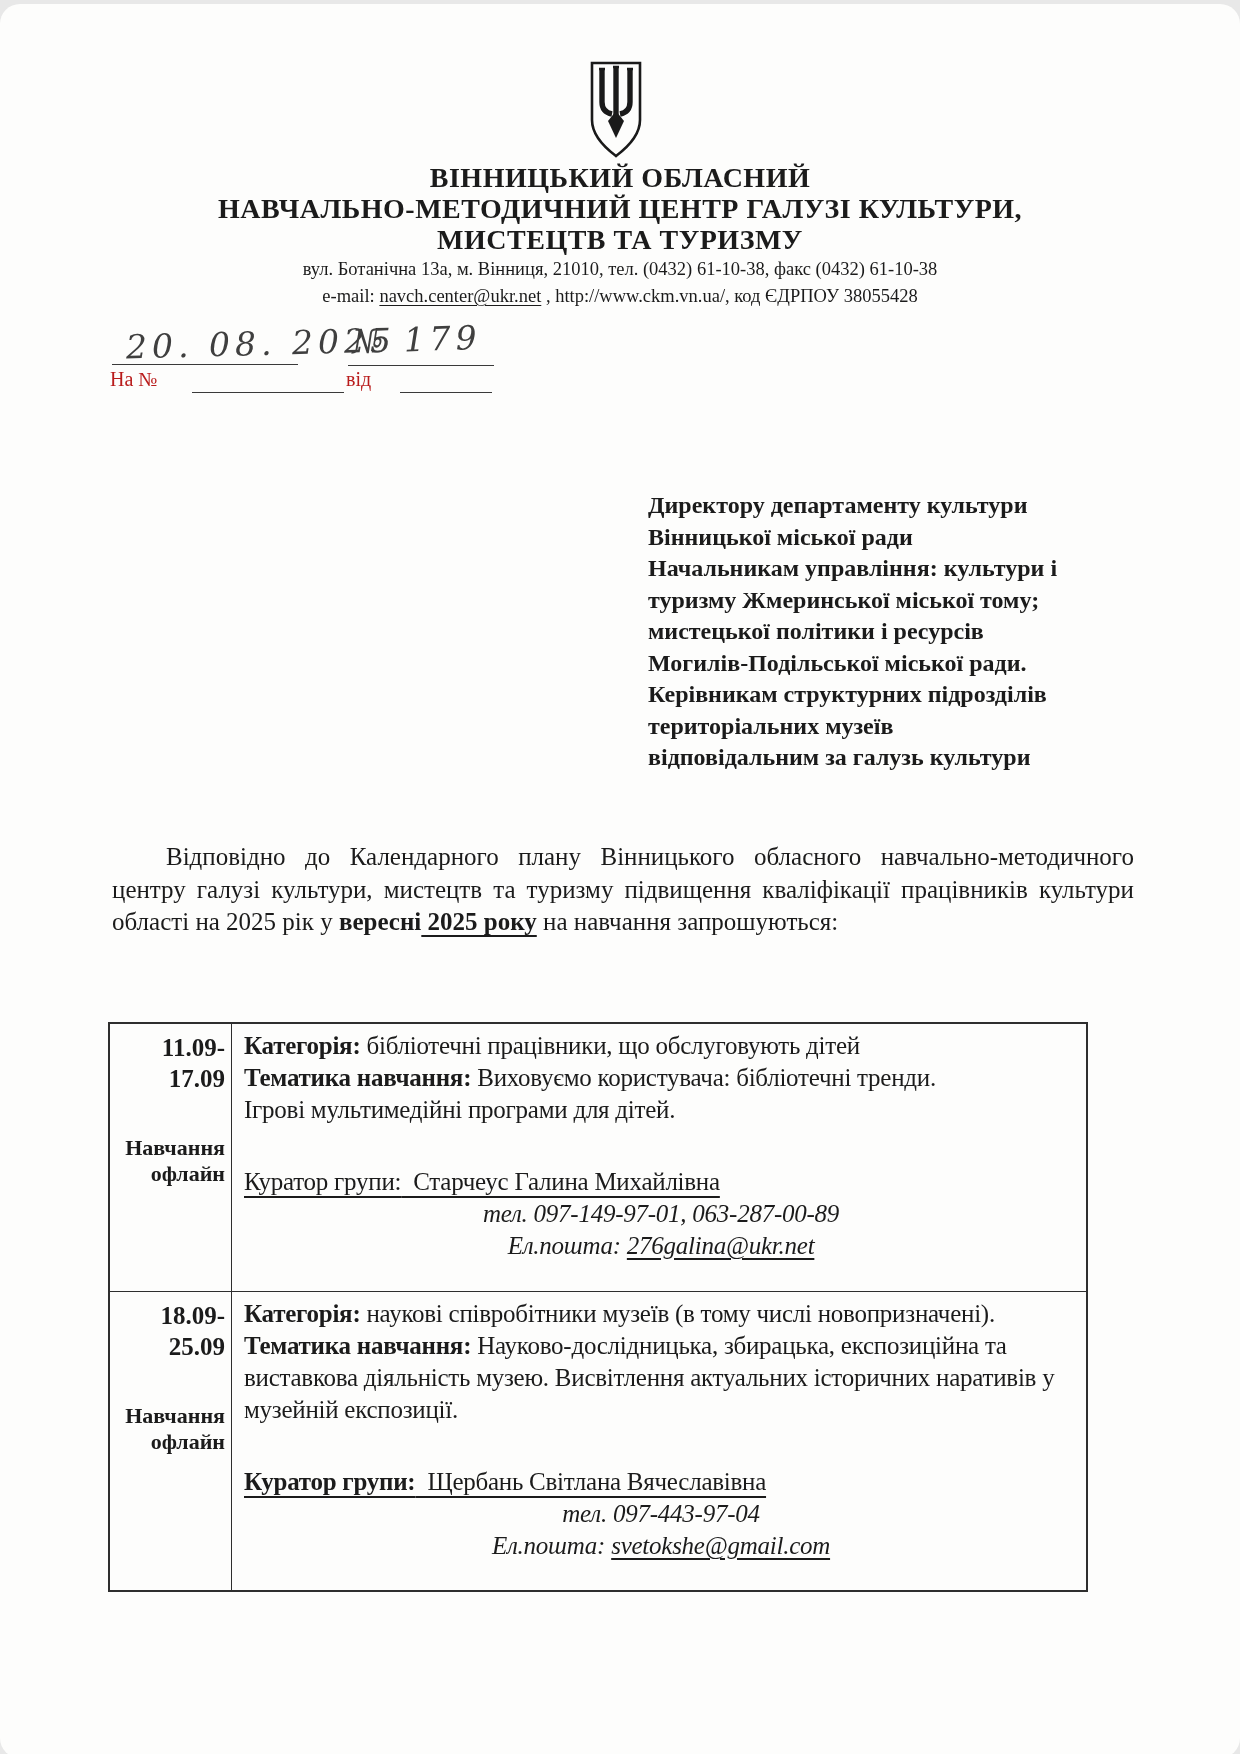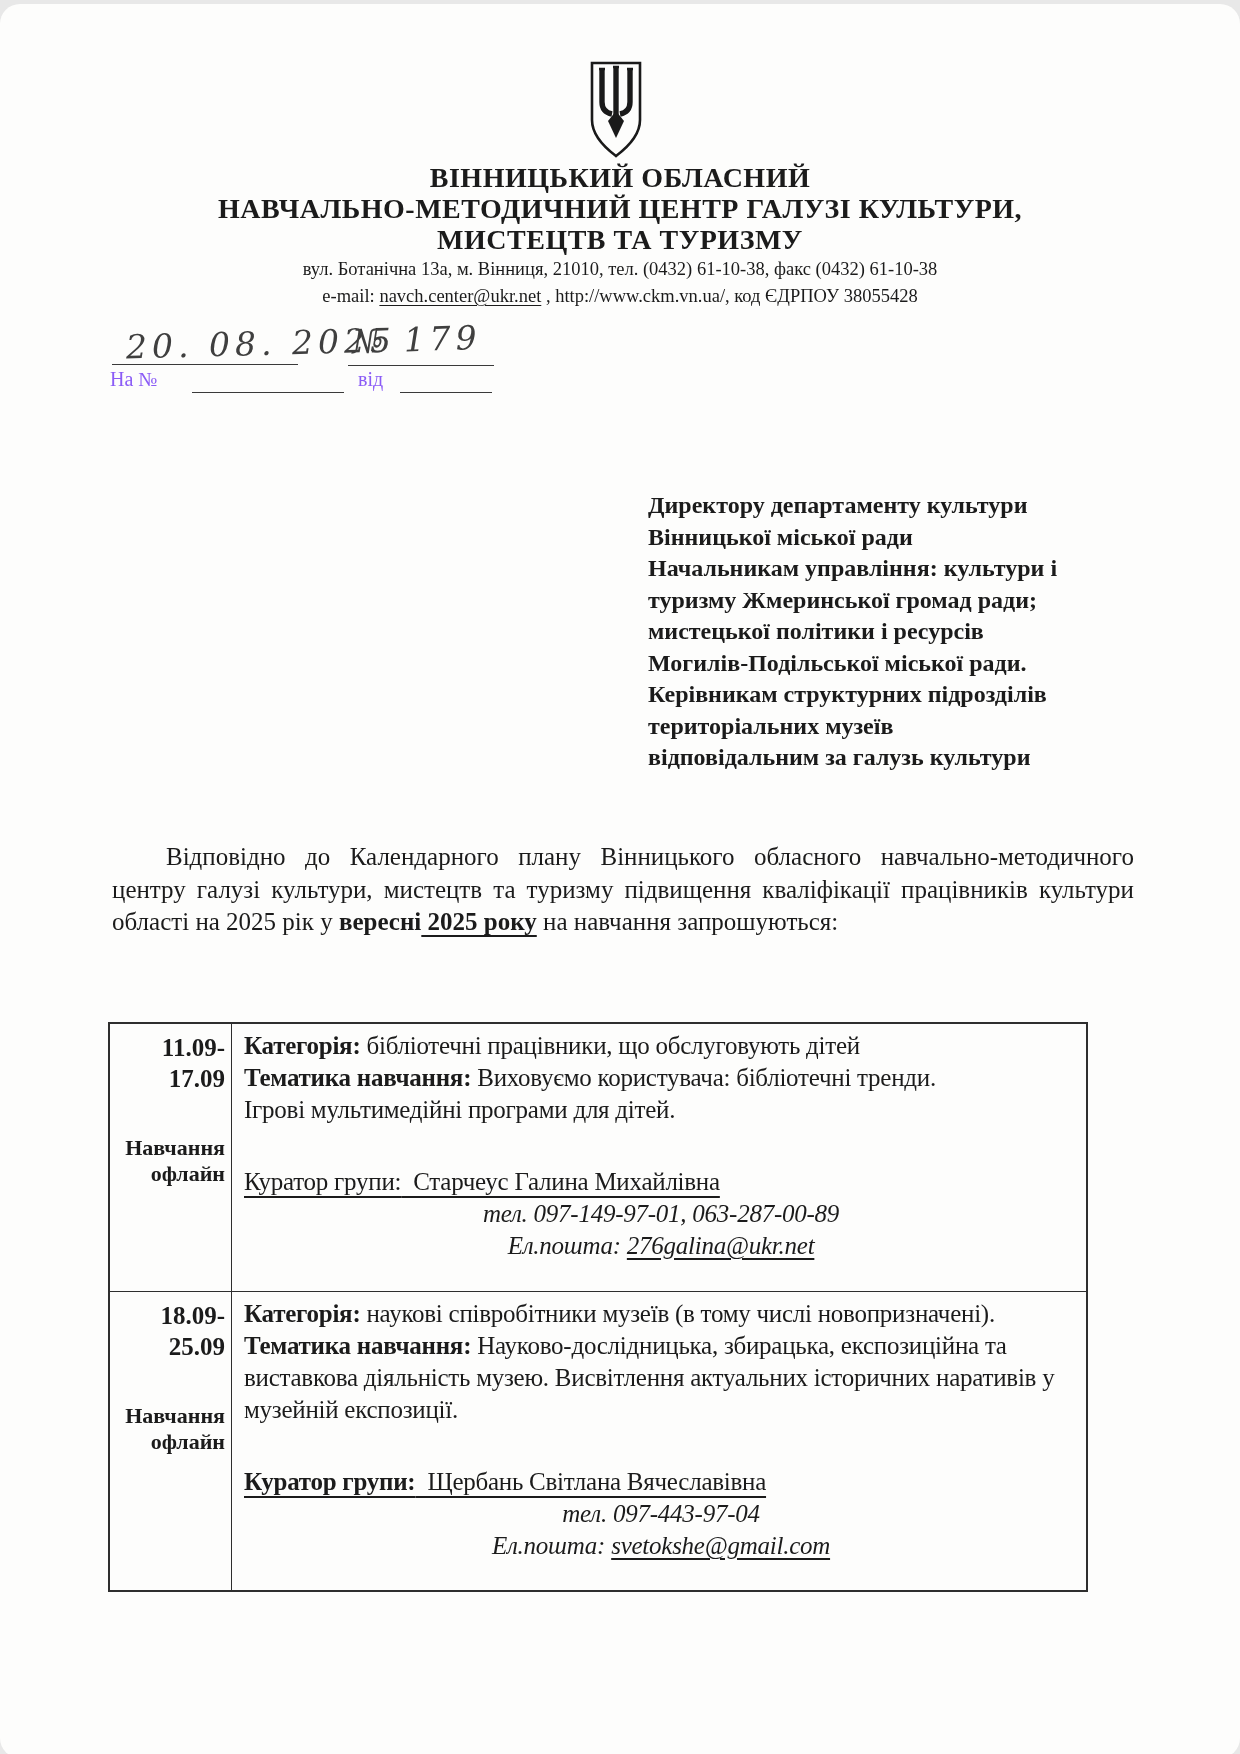--- a/index.html
+++ b/index.html
@@ -27,23 +27,23 @@
     font-family:"DejaVu Serif",serif; font-style:italic; color:#3f3f3f;
     letter-spacing:5px; font-size:33px; white-space:nowrap;
   }
   .hw-date{position:absolute; left:126px; top:320px; transform:rotate(-1.5deg);}
   .hw-no{position:absolute; left:352px; top:316px; transform:rotate(-2deg);}
   .ref-underline{position:absolute; border-top:1.6px solid #3a3a3a; height:0;}
   .ul-a{left:112px; top:360px; width:186px;}
   .ul-b{left:348px; top:361px; width:146px;}
   .ul-c{left:192px; top:388px; width:152px;}
   .ul-d{left:400px; top:388px; width:92px;}
-  .ref-printed{position:absolute; font-size:20px; color:#8b5cf6;}
+  .ref-printed{position:absolute; font-size:20px; color:#b91c1c;}
   .na-label{left:110px; top:364px;}
-  .vid-label{left:358px; top:364px;}
+  .vid-label{left:346px; top:364px;}
   
   .addressee{
     position:absolute; left:648px; top:486px; width:470px;
     font-weight:bold; font-size:24px; line-height:31.5px;
   }
   .addr-line{white-space:nowrap;}
   
   .body-par{
     position:absolute; left:112px; top:812px; width:1022px;
     font-size:25px; line-height:32.5px; text-align:justify; text-indent:54px;
@@ -111,21 +111,21 @@
   <div class="ref-underline ul-b"></div>
   <span class="ref-printed na-label">На №</span>
   <span class="ref-printed vid-label">від</span>
   <div class="ref-underline ul-c"></div>
   <div class="ref-underline ul-d"></div>
 
   <div class="addressee">
     <div class="addr-line">Директору департаменту культури</div>
     <div class="addr-line">Вінницької міської ради</div>
     <div class="addr-line">Начальникам управління: культури і</div>
-    <div class="addr-line">туризму Жмеринської громад ради;</div>
+    <div class="addr-line">туризму Жмеринської міської тому;</div>
     <div class="addr-line">мистецької політики і ресурсів</div>
     <div class="addr-line">Могилів-Подільської міської ради.</div>
     <div class="addr-line">Керівникам структурних підрозділів</div>
     <div class="addr-line">територіальних музеїв</div>
     <div class="addr-line">відповідальним за галузь культури</div>
   </div>
 
   <p class="body-par"><span>Відповідно до Календарного плану Вінницького обласного навчально-методичного центру галузі культури, мистецтв та туризму підвищення кваліфікації працівників культури області на 2025 рік  у </span><span class="b">вересні</span><span class="bu">&nbsp;2025 року</span><span> на навчання запрошуються:</span></p>
 
   <div class="table">

